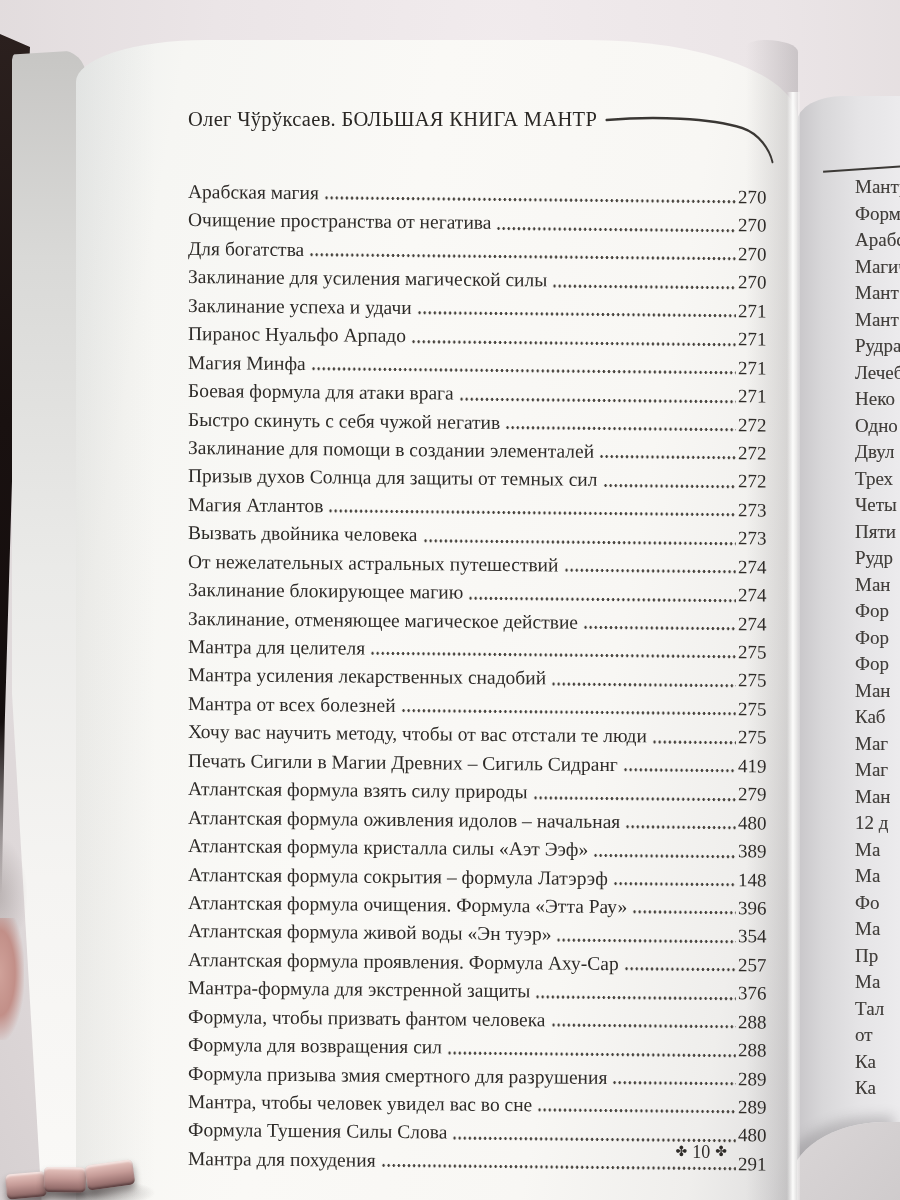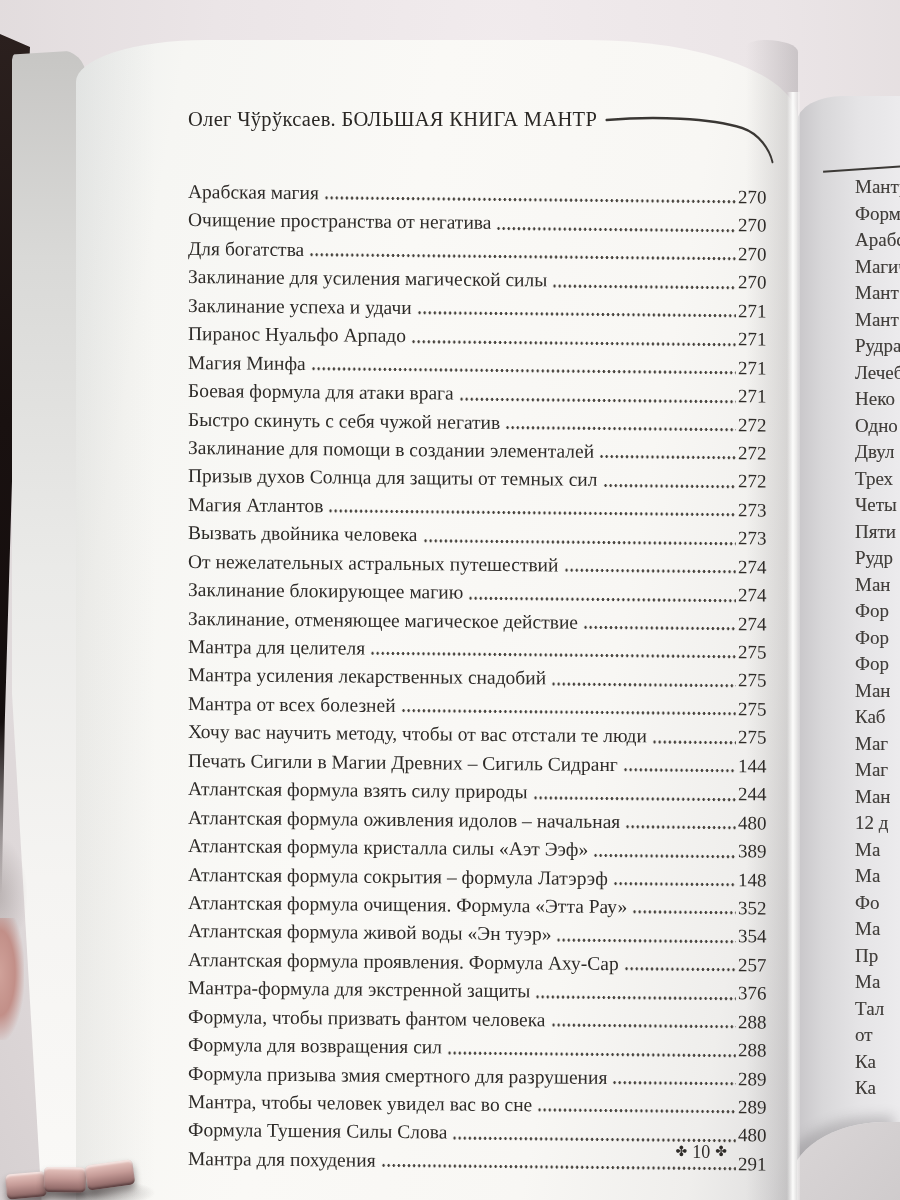--- a/index.html
+++ b/index.html
@@ -217,27 +217,27 @@
 
           <li class="toc-row">
             <span class="toc-title">Хочу вас научить методу, чтобы от вас отстали те люди</span>
             <span class="leader"></span>
             <span class="toc-page">275</span>
           </li>
 
           <li class="toc-row">
             <span class="toc-title">Печать Сигили в Магии Древних – Сигиль Сидранг</span>
             <span class="leader"></span>
-            <span class="toc-page">144</span>
+            <span class="toc-page">419</span>
           </li>
 
           <li class="toc-row">
             <span class="toc-title">Атлантская формула взять силу природы</span>
             <span class="leader"></span>
-            <span class="toc-page">244</span>
+            <span class="toc-page">279</span>
           </li>
 
           <li class="toc-row">
             <span class="toc-title">Атлантская формула оживления идолов – начальная</span>
             <span class="leader"></span>
             <span class="toc-page">480</span>
           </li>
 
           <li class="toc-row">
             <span class="toc-title">Атлантская формула кристалла силы «Аэт Ээф»</span>
@@ -247,21 +247,21 @@
 
           <li class="toc-row">
             <span class="toc-title">Атлантская формула сокрытия – формула Латэрэф</span>
             <span class="leader"></span>
             <span class="toc-page">148</span>
           </li>
 
           <li class="toc-row">
             <span class="toc-title">Атлантская формула очищения. Формула «Этта Рау»</span>
             <span class="leader"></span>
-            <span class="toc-page">352</span>
+            <span class="toc-page">396</span>
           </li>
 
           <li class="toc-row">
             <span class="toc-title">Атлантская формула живой воды «Эн туэр»</span>
             <span class="leader"></span>
             <span class="toc-page">354</span>
           </li>
 
           <li class="toc-row">
             <span class="toc-title">Атлантская формула проявления. Формула Аху-Сар</span>

